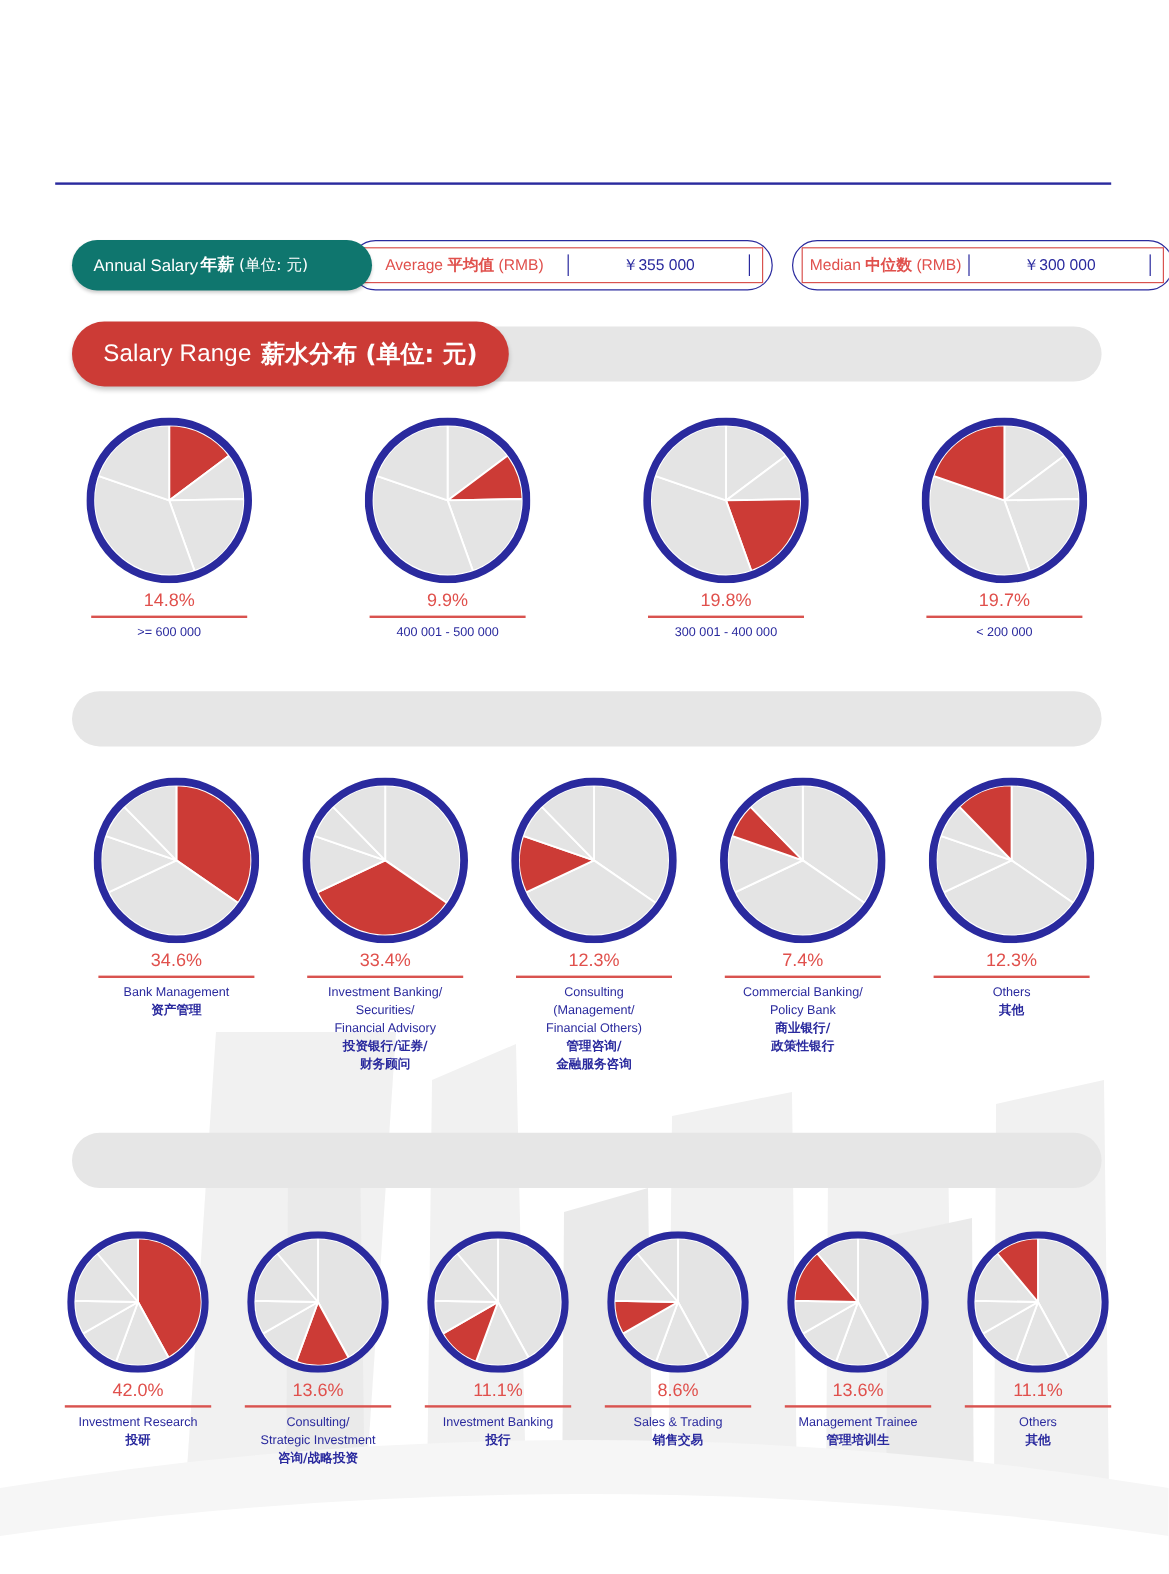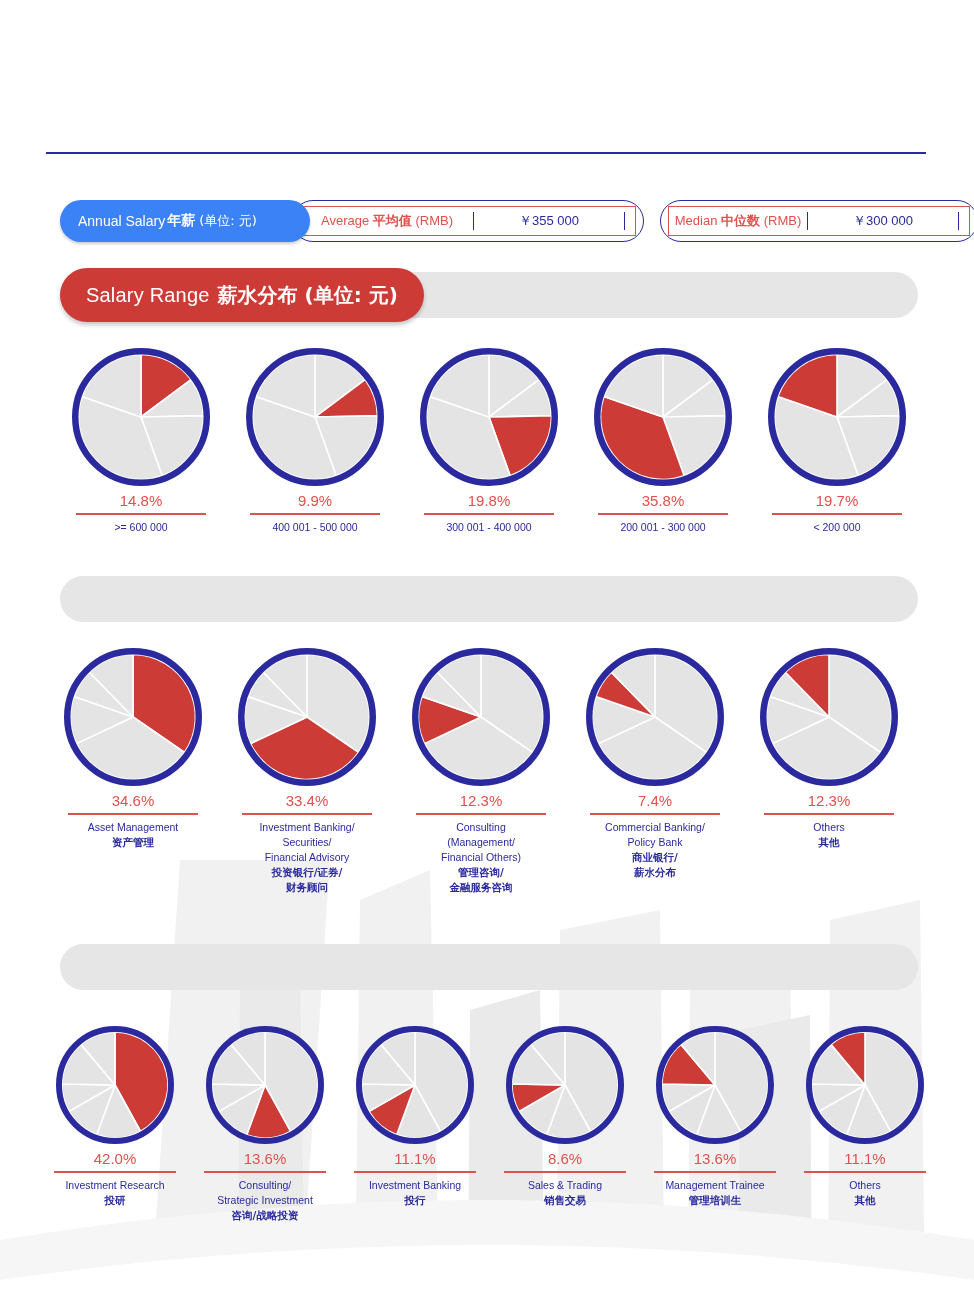--- a/index.html
+++ b/index.html
@@ -26,21 +26,21 @@
   .hdr .t-cn{
     color:#D9393C;font-size:25px;font-weight:bold;margin-top:10px;
     font-family:"DejaVu Sans",sans-serif;line-height:1.1;white-space:nowrap;
   }
   .rule{position:absolute;left:46px;top:152px;width:880px;height:2px;background:#2A2A9E;}
 
   
   .salary-row{position:absolute;left:60px;top:200px;width:858px;height:42px;}
   .pill-red{
     position:absolute;left:0;top:0;height:42px;
-    background:#3b82f6;border-radius:21px;
+    background:#0f766e;border-radius:21px;
     display:flex;align-items:center;
     padding:0 20px 0 18px;box-sizing:border-box;
     color:#fff;font-size:14px;white-space:nowrap;z-index:3;
     box-shadow:0 2px 3px rgba(0,0,0,.20);
   }
   .pill-red .cn{font-family:"DejaVu Sans",sans-serif;font-weight:bold;font-size:14px;margin:0 2px;}
   .stat-box{
     position:absolute;top:0;height:42px;box-sizing:border-box;
     border:1.6px solid #2A2A9E;border-radius:21px;background:#fff;
     display:flex;align-items:center;
@@ -199,67 +199,50 @@
         <div class="cap">
           <span class="en">300 001 - 400 000</span>
         </div>
       </div>
       <div class="pie-cell" style="width: 162px;">
         <div class="pie-wrap">
           <svg width="138" height="138" viewBox="0 0 138 138" xmlns="http://www.w3.org/2000/svg">
     <path d="M 69 69 L 69.00 6.50 A 62.5 62.5 0 0 1 119.10 31.63 Z" fill="#E4E4E4" stroke="#ffffff" stroke-width="1.6" stroke-linejoin="round"></path>
             <path d="M 69 69 L 119.10 31.63 A 62.5 62.5 0 0 1 131.49 67.82 Z" fill="#E4E4E4" stroke="#ffffff" stroke-width="1.6" stroke-linejoin="round"></path>
             <path d="M 69 69 L 131.49 67.82 A 62.5 62.5 0 0 1 90.17 127.81 Z" fill="#E4E4E4" stroke="#ffffff" stroke-width="1.6" stroke-linejoin="round"></path>
-            <path d="M 69 69 L 90.17 127.81 A 62.5 62.5 0 0 1 9.93 48.57 Z" fill="#CC3B36" stroke="#ffffff" stroke-width="1.6" stroke-linejoin="round"></path>
-            <path d="M 69 69 L 9.93 48.57 A 62.5 62.5 0 0 1 69.00 6.50 Z" fill="#E4E4E4" stroke="#ffffff" stroke-width="1.6" stroke-linejoin="round"></path>
-    <circle cx="69" cy="69" r="65.75" fill="none" stroke="#2A2A9E" stroke-width="6.5"></circle>
-  </svg>
-        </div>
-        <div class="pct">35.8%</div>
-        <div class="uline" style="width: 130px;"></div>
-        <div class="cap">
-          <span class="en">200 001 - 300 000</span>
-        </div>
-      </div>
-      <div class="pie-cell" style="width: 162px;">
-        <div class="pie-wrap">
-          <svg width="138" height="138" viewBox="0 0 138 138" xmlns="http://www.w3.org/2000/svg">
-    <path d="M 69 69 L 69.00 6.50 A 62.5 62.5 0 0 1 119.10 31.63 Z" fill="#E4E4E4" stroke="#ffffff" stroke-width="1.6" stroke-linejoin="round"></path>
-            <path d="M 69 69 L 119.10 31.63 A 62.5 62.5 0 0 1 131.49 67.82 Z" fill="#E4E4E4" stroke="#ffffff" stroke-width="1.6" stroke-linejoin="round"></path>
-            <path d="M 69 69 L 131.49 67.82 A 62.5 62.5 0 0 1 90.17 127.81 Z" fill="#E4E4E4" stroke="#ffffff" stroke-width="1.6" stroke-linejoin="round"></path>
             <path d="M 69 69 L 90.17 127.81 A 62.5 62.5 0 0 1 9.93 48.57 Z" fill="#E4E4E4" stroke="#ffffff" stroke-width="1.6" stroke-linejoin="round"></path>
             <path d="M 69 69 L 9.93 48.57 A 62.5 62.5 0 0 1 69.00 6.50 Z" fill="#CC3B36" stroke="#ffffff" stroke-width="1.6" stroke-linejoin="round"></path>
     <circle cx="69" cy="69" r="65.75" fill="none" stroke="#2A2A9E" stroke-width="6.5"></circle>
   </svg>
         </div>
         <div class="pct">19.7%</div>
         <div class="uline" style="width: 130px;"></div>
         <div class="cap">
           <span class="en">&lt; 200 000</span>
         </div>
       </div>
     </div>
 
   <div class="band" style="left:60px;top:576px;width:858px;"></div>
-  <div class="pies" id="pies-industry" style="left:52px;top:648px;width:858px;justify-content:space-between;">
+  <div class="pies" id="pies-industry" style="left:66px;top:648px;width:858px;justify-content:space-between;">
       <div class="pie-cell" style="width: 162px;">
         <div class="pie-wrap">
           <svg width="138" height="138" viewBox="0 0 138 138" xmlns="http://www.w3.org/2000/svg">
     <path d="M 69 69 L 69.00 6.50 A 62.5 62.5 0 0 1 120.47 104.45 Z" fill="#CC3B36" stroke="#ffffff" stroke-width="1.6" stroke-linejoin="round"></path>
             <path d="M 69 69 L 120.47 104.45 A 62.5 62.5 0 0 1 12.45 95.61 Z" fill="#E4E4E4" stroke="#ffffff" stroke-width="1.6" stroke-linejoin="round"></path>
             <path d="M 69 69 L 12.45 95.61 A 62.5 62.5 0 0 1 9.93 48.57 Z" fill="#E4E4E4" stroke="#ffffff" stroke-width="1.6" stroke-linejoin="round"></path>
             <path d="M 69 69 L 9.93 48.57 A 62.5 62.5 0 0 1 25.36 24.25 Z" fill="#E4E4E4" stroke="#ffffff" stroke-width="1.6" stroke-linejoin="round"></path>
             <path d="M 69 69 L 25.36 24.25 A 62.5 62.5 0 0 1 69.00 6.50 Z" fill="#E4E4E4" stroke="#ffffff" stroke-width="1.6" stroke-linejoin="round"></path>
     <circle cx="69" cy="69" r="65.75" fill="none" stroke="#2A2A9E" stroke-width="6.5"></circle>
   </svg>
         </div>
         <div class="pct">34.6%</div>
         <div class="uline" style="width: 130px;"></div>
         <div class="cap">
-          <span class="en">Asset Management</span>
+          <span class="en">Bank Management</span>
           <span class="cn">资产管理</span>
         </div>
       </div>
       <div class="pie-cell" style="width: 162px;">
         <div class="pie-wrap">
           <svg width="138" height="138" viewBox="0 0 138 138" xmlns="http://www.w3.org/2000/svg">
     <path d="M 69 69 L 69.00 6.50 A 62.5 62.5 0 0 1 120.47 104.45 Z" fill="#E4E4E4" stroke="#ffffff" stroke-width="1.6" stroke-linejoin="round"></path>
             <path d="M 69 69 L 120.47 104.45 A 62.5 62.5 0 0 1 12.45 95.61 Z" fill="#CC3B36" stroke="#ffffff" stroke-width="1.6" stroke-linejoin="round"></path>
             <path d="M 69 69 L 12.45 95.61 A 62.5 62.5 0 0 1 9.93 48.57 Z" fill="#E4E4E4" stroke="#ffffff" stroke-width="1.6" stroke-linejoin="round"></path>
             <path d="M 69 69 L 9.93 48.57 A 62.5 62.5 0 0 1 25.36 24.25 Z" fill="#E4E4E4" stroke="#ffffff" stroke-width="1.6" stroke-linejoin="round"></path>
@@ -308,21 +291,21 @@
             <path d="M 69 69 L 25.36 24.25 A 62.5 62.5 0 0 1 69.00 6.50 Z" fill="#E4E4E4" stroke="#ffffff" stroke-width="1.6" stroke-linejoin="round"></path>
     <circle cx="69" cy="69" r="65.75" fill="none" stroke="#2A2A9E" stroke-width="6.5"></circle>
   </svg>
         </div>
         <div class="pct">7.4%</div>
         <div class="uline" style="width: 130px;"></div>
         <div class="cap">
           <span class="en">Commercial Banking/</span>
           <span class="en">Policy Bank</span>
           <span class="cn">商业银行/</span>
-          <span class="cn">薪水分布</span>
+          <span class="cn">政策性银行</span>
         </div>
       </div>
       <div class="pie-cell" style="width: 162px;">
         <div class="pie-wrap">
           <svg width="138" height="138" viewBox="0 0 138 138" xmlns="http://www.w3.org/2000/svg">
     <path d="M 69 69 L 69.00 6.50 A 62.5 62.5 0 0 1 120.47 104.45 Z" fill="#E4E4E4" stroke="#ffffff" stroke-width="1.6" stroke-linejoin="round"></path>
             <path d="M 69 69 L 120.47 104.45 A 62.5 62.5 0 0 1 12.45 95.61 Z" fill="#E4E4E4" stroke="#ffffff" stroke-width="1.6" stroke-linejoin="round"></path>
             <path d="M 69 69 L 12.45 95.61 A 62.5 62.5 0 0 1 9.93 48.57 Z" fill="#E4E4E4" stroke="#ffffff" stroke-width="1.6" stroke-linejoin="round"></path>
             <path d="M 69 69 L 9.93 48.57 A 62.5 62.5 0 0 1 25.36 24.25 Z" fill="#E4E4E4" stroke="#ffffff" stroke-width="1.6" stroke-linejoin="round"></path>
             <path d="M 69 69 L 25.36 24.25 A 62.5 62.5 0 0 1 69.00 6.50 Z" fill="#CC3B36" stroke="#ffffff" stroke-width="1.6" stroke-linejoin="round"></path>

